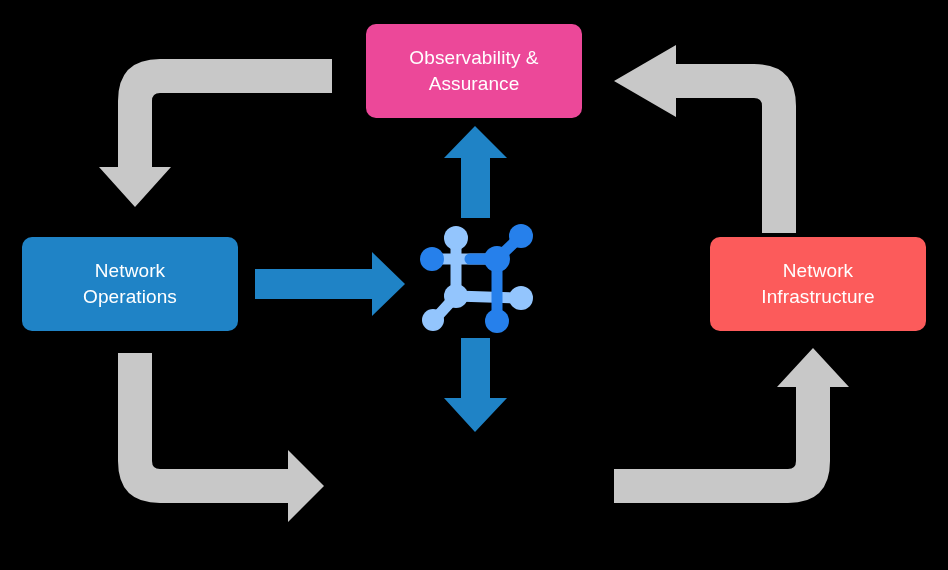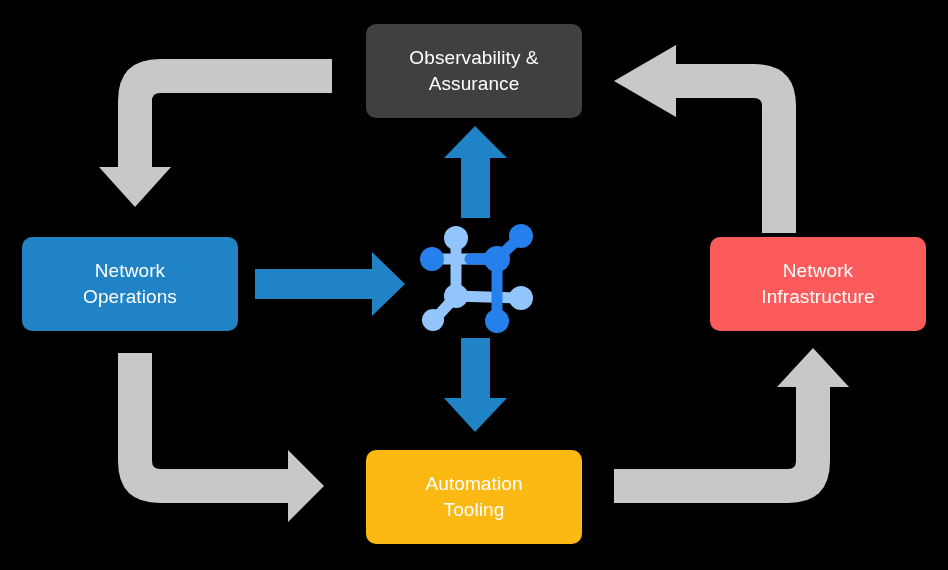--- a/index.html
+++ b/index.html
@@ -132,33 +132,29 @@
     </g>
 
     <g fill="#2680eb">
       <circle cx="432" cy="259" r="12"></circle>
       <circle cx="497" cy="259" r="13"></circle>
       <circle cx="521" cy="236" r="12"></circle>
       <circle cx="497" cy="321" r="12"></circle>
     </g>
   </svg>
 
-  <div class="node-box" id="box-observability" style="background: #404040; color: rgb(255, 255, 255);">
+  <div class="node-box" id="box-observability" style="background: #ec4899; color: rgb(255, 255, 255);">
     <span class="node-label">Observability &amp;
 Assurance</span>
   </div>
 
   <div class="node-box" id="box-netops" style="background: rgb(31, 131, 198); color: rgb(255, 255, 255);">
     <span class="node-label">Network
 Operations</span>
   </div>
 
   <div class="node-box" id="box-netinfra" style="background: rgb(252, 91, 91); color: rgb(255, 255, 255);">
     <span class="node-label">Network
 Infrastructure</span>
   </div>
 
-  <div class="node-box" id="box-automation" style="background: rgb(253, 185, 19); color: rgb(255, 255, 255);">
-    <span class="node-label">Automation
-Tooling</span>
-  </div>
 
 </div>
 
 </body></html>

